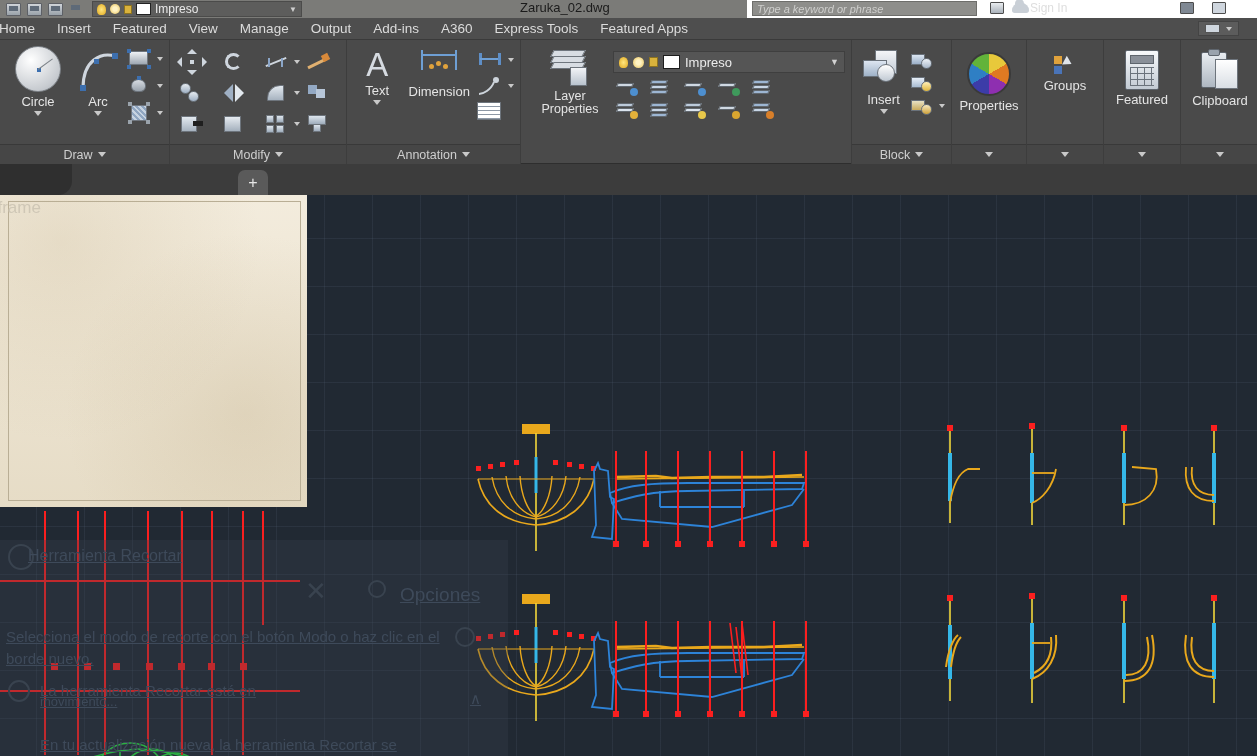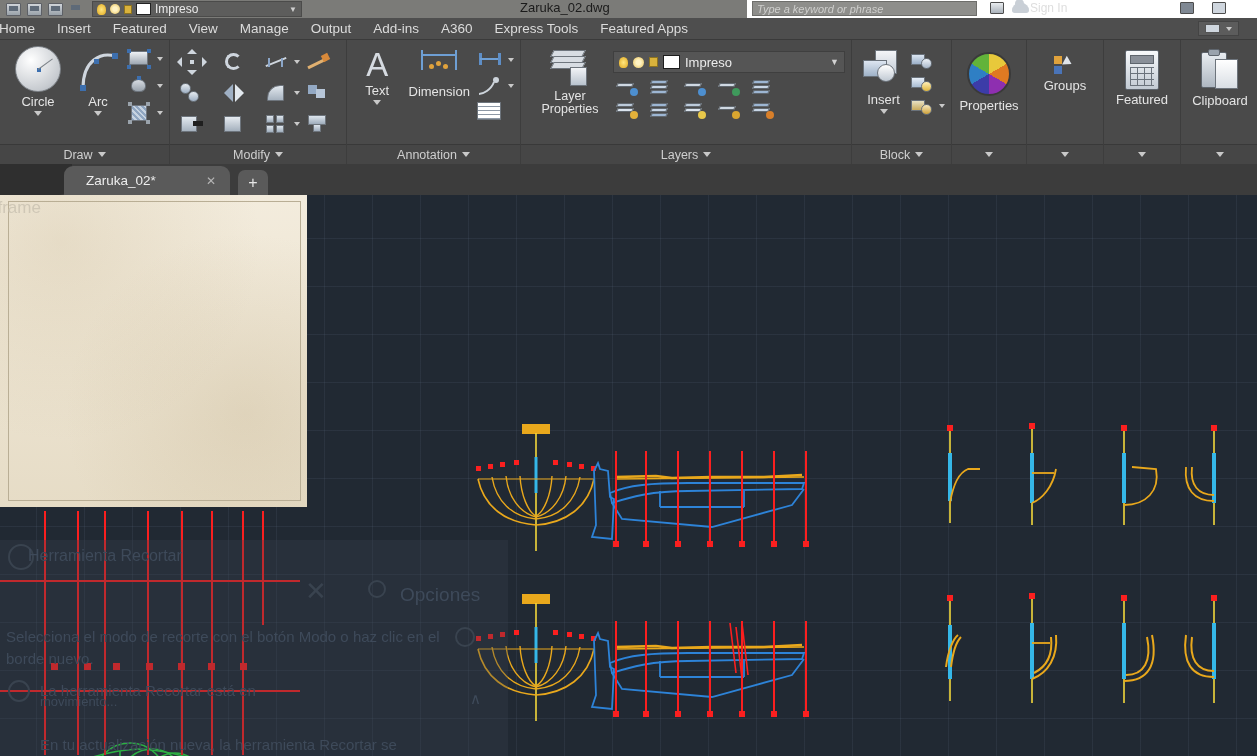--- a/index.html
+++ b/index.html
@@ -218,21 +218,21 @@
     background:
       radial-gradient(circle at 20% 15%, rgba(190,170,130,.22), transparent 55%),
       radial-gradient(circle at 80% 70%, rgba(185,165,125,.22), transparent 55%),
       linear-gradient(#f3ecdd,#e6dcc6);}
   #scan .wmk{position:absolute;left:-12px;top:3px;color:#cfc7b6;font-size:17px;}
   #scan .frm{position:absolute;left:8px;top:6px;right:6px;bottom:6px;border:1px solid #b9ae95;}
 
   
   #ghost { position:absolute; left:0; top:345px; width:508px; height:216px;
     background:rgba(55,65,78,.30); }
-  #ghost .gt { position:absolute; color:#3e4a5a; white-space:nowrap; }
+  #ghost .gt { position:absolute; color:#3e4a5a; white-space:nowrap;text-decoration:underline; }
   #ghost .gcirc{position:absolute;width:26px;height:26px;border-radius:50%;
     border:2px solid #39434f;}
   #ghost .gx{position:absolute;color:#39434f;font-size:26px;}
 
   .ov { position:absolute; left:0; top:0; width:1257px; height:561px; pointer-events:none; }
 </style>
 </head>
 <body>
 
 <div id="titlebar">
@@ -549,24 +549,20 @@
               <b style="background:#d9a52f"></b>
             </div>
           <div class="lyr-mini">
               <s style="top:2px;background:#9db6d3"></s>
               <s style="top:7px;background:#c8d6e6"></s>
               <b style="background:#d87f2a"></b>
             </div>
         </div>
       </div>
     </div>
-    <div class="panel-title">
-      <span>Layers</span>
-      <span class="caret"></span>
-    </div>
   </div>
 
   <div class="panel" style="width:100px">
     <div class="panel-body" style="padding-top:8px">
       <div class="bigbtn" style="width:54px">
         <div class="insert-ic">
           <div class="p"></div>
             <div class="q"></div>
             <div class="c"></div>
           </div>
@@ -652,24 +648,20 @@
       </div>
     </div>
     <div class="panel-title">
       <span class="caret"></span>
     </div>
   </div>
 </div>
 
 <div id="filetabs">
   <div class="leftcurve"></div>
-  <div class="ftab">
-    <span>Zaruka_02*</span>
-    <span class="x">✕</span>
-  </div>
   <div class="plustab">+</div>
 </div>
 
 <div id="canvas">
   <div id="grid"></div>
 
   <svg class="ov" viewBox="0 0 1257 561">
     <defs>
       <g id="bodyplan">
         <rect x="-14" y="-9" width="28" height="10" fill="#e9a81c"></rect>

